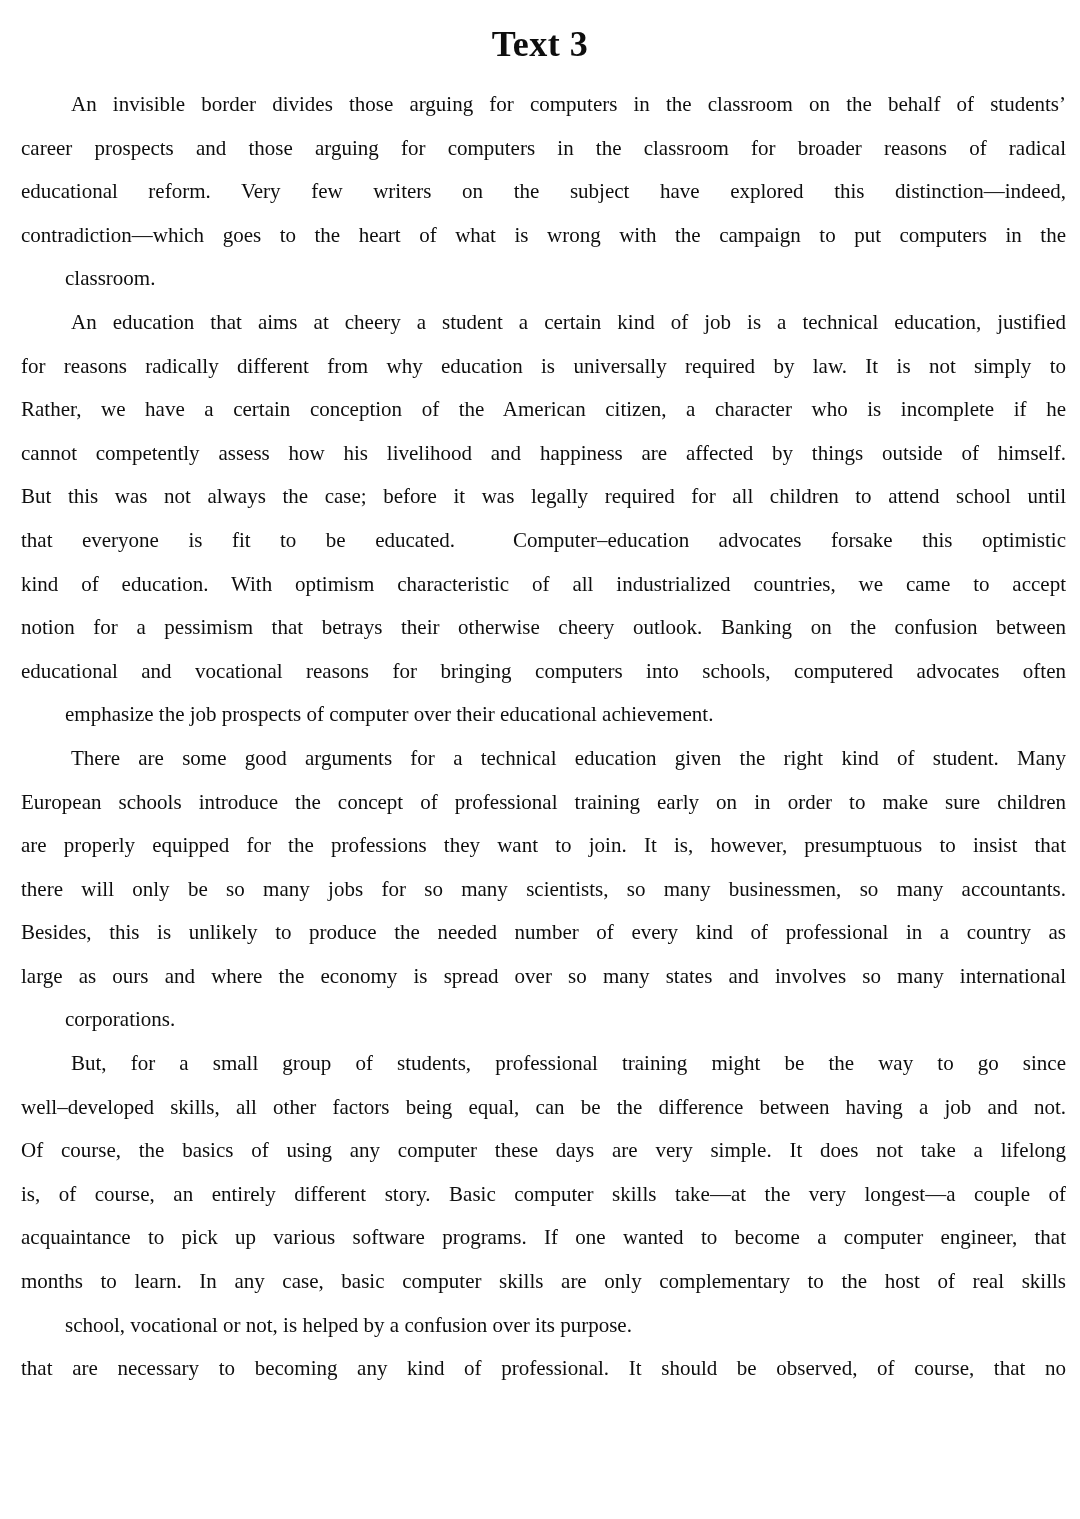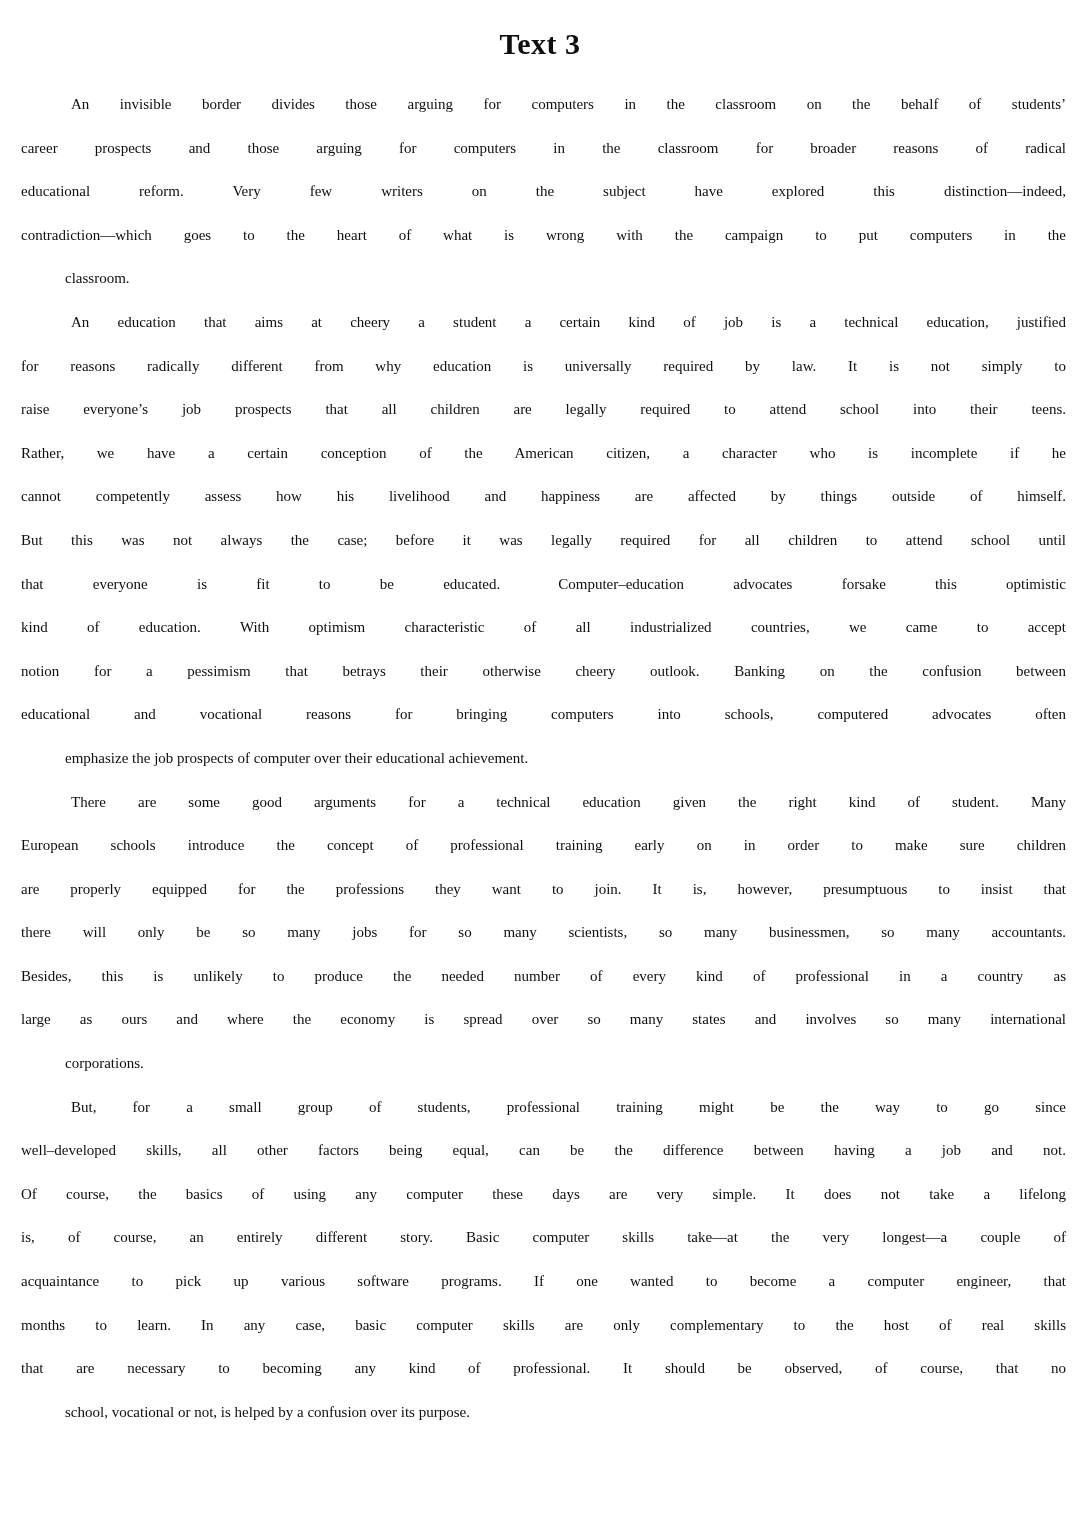--- a/index.html
+++ b/index.html
@@ -9,29 +9,29 @@
     height: 1519px;
     background: #ffffff;
     color: #0e0e0e;
     font-family: "Liberation Serif", serif;
     overflow: hidden;
   }
   .title {
     margin-top: 26px;
     text-align: center;
     font-weight: bold;
-    font-size: 30px;
+    font-size: 36px;
     line-height: 36px;
     letter-spacing: 0.5px;
   }
   .content {
     padding: 21px 14px 0 21px;
   }
   .line {
-    font-size: 15px;
+    font-size: 21px;
     line-height: 43.6px;
     height: 43.6px;
     text-align: justify;
     text-align-last: justify;
     overflow: hidden;
   }
   .line.pfirst { text-indent: 50px; }
   .line.plast { text-align-last: left; margin-left: 44px; }
   .gap { display: inline-block; width: 58px; }
 </style>
@@ -48,21 +48,20 @@
       <div class="line pfirst">An invisible border divides those arguing for computers in the classroom on the behalf of students’</div>
       <div class="line">career prospects and those arguing for computers in the classroom for broader reasons of radical</div>
       <div class="line">educational reform. Very few writers on the subject have explored this distinction—indeed,</div>
       <div class="line">contradiction—which goes to the heart of what is wrong with the campaign to put computers in the</div>
       <div class="line plast">classroom.</div>
     </div>
 
     <div>
       <div class="line pfirst">An education that aims at cheery a student a certain kind of job is a technical education, justified</div>
       <div class="line">for reasons radically different from why education is universally required by law. It is not simply to</div>
-      <div class="line">raise everyone’s job prospects that all children are legally required to attend school into their teens.</div>
       <div class="line">Rather, we have a certain conception of the American citizen, a character who is incomplete if he</div>
       <div class="line">cannot competently assess how his livelihood and happiness are affected by things outside of himself.</div>
       <div class="line">But this was not always the case; before it was legally required for all children to attend school until</div>
       <div class="line"><span>that everyone is fit to be educated.</span><span class="gap"></span><span>Computer–education advocates forsake this optimistic</span></div>
       <div class="line">kind of education. With optimism characteristic of all industrialized countries, we came to accept</div>
       <div class="line">notion for a pessimism that betrays their otherwise cheery outlook. Banking on the confusion between</div>
       <div class="line">educational and vocational reasons for bringing computers into schools, computered advocates often</div>
       <div class="line plast">emphasize the job prospects of computer over their educational achievement.</div>
     </div>
 
@@ -76,18 +75,18 @@
       <div class="line plast">corporations.</div>
     </div>
 
     <div>
       <div class="line pfirst">But, for a small group of students, professional training might be the way to go since</div>
       <div class="line">well–developed skills, all other factors being equal, can be the difference between having a job and not.</div>
       <div class="line">Of course, the basics of using any computer these days are very simple. It does not take a lifelong</div>
       <div class="line">is, of course, an entirely different story. Basic computer skills take—at the very longest—a couple of</div>
       <div class="line">acquaintance to pick up various software programs. If one wanted to become a computer engineer, that</div>
       <div class="line">months to learn. In any case, basic computer skills are only complementary to the host of real skills</div>
+      <div class="line plast">school, vocational or not, is helped by a confusion over its purpose.</div>
       <div class="line">that are necessary to becoming any kind of professional. It should be observed, of course, that no</div>
-      <div class="line plast">school, vocational or not, is helped by a confusion over its purpose.</div>
     </div>
 
   </div>
 </div>
 
 </body></html>

